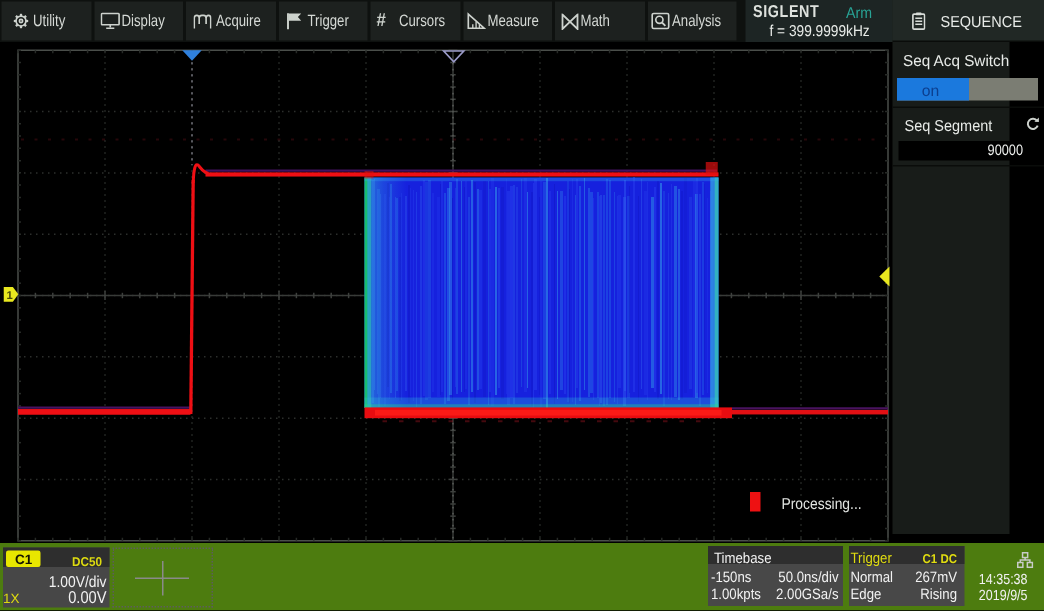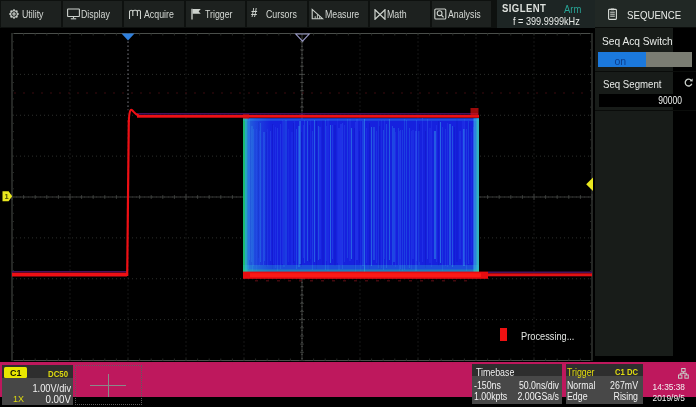--- a/index.html
+++ b/index.html
@@ -544,28 +544,28 @@
     <div class="abs" style="left:0;top:70.5px;width:101px;height:1px;background:#0a0c0a"></div>
     <div style="position:absolute;left:8px;top:77.5px;font-size:10.5px;color:#e8ebe8;white-space:nowrap;transform:scaleX(0.92);transform-origin:left 50%;">Seq Segment</div>
     <svg style="position:absolute;left:87.5px;top:78px" width="10" height="10" viewBox="0 0 10 10">
       <path d="M8.4,2.6 A3.4,3.4 0 1 0 8.8,5.8" fill="none" stroke="#cdd2cd" stroke-width="1.3"></path>
       <path d="M9.6,0.4 L9.6,3.4 L6.6,3.2 Z" fill="#cdd2cd"></path>
     </svg>
     <div class="abs" style="left:4px;top:93.5px;width:92.5px;height:13px;background:#000"></div>
     <div style="position:absolute;left:-113px;top:94.5px;font-size:10px;color:#f0f2f0;white-space:nowrap;transform:scaleX(0.85);transform-origin:right 50%;width:200px;text-align:right;">90000</div>
     <div class="abs" style="left:0;top:109.5px;width:101px;height:1px;background:#0a0c0a"></div>
   </div>
-<div class="abs" style="left:0;top:362px;width:696px;height:35px;background:#be185d">
+<div class="abs" style="left:0;top:362px;width:696px;height:45px;background:#4d7c0f">
     <div class="abs" style="left:2px;top:2.5px;width:71px;height:40.5px;background:#474747"></div>
     <div class="abs" style="left:2px;top:2.5px;width:71px;height:13.5px;background:#2e2e2e"></div>
     <div class="abs" style="left:4.4px;top:5px;width:22.5px;height:10.5px;background:#e8e700;border-radius:1.5px"></div>
     <div style="position:absolute;left:10px;top:6px;font-size:9px;color:#151500;white-space:nowrap;font-weight:bold;">C1</div>
     <div style="position:absolute;left:-132px;top:7px;font-size:8.5px;color:#ddda10;white-space:nowrap;font-weight:bold;transform:scaleX(0.92);transform-origin:right 50%;width:200px;text-align:right;">DC50</div>
     <div style="position:absolute;left:-129.2px;top:19.5px;font-size:10.5px;color:#f2f2f2;white-space:nowrap;transform:scaleX(0.88);transform-origin:right 50%;width:200px;text-align:right;">1.00V/div</div>
-    <div style="position:absolute;left:13px;top:31.5px;font-size:9px;color:#ddda10;white-space:nowrap;font-weight:normal;">1X</div>
+    <div style="position:absolute;left:2px;top:31.5px;font-size:9px;color:#ddda10;white-space:nowrap;font-weight:normal;">1X</div>
     <div style="position:absolute;left:-129.2px;top:30.5px;font-size:11.5px;color:#f2f2f2;white-space:nowrap;transform:scaleX(0.85);transform-origin:right 50%;width:200px;text-align:right;">0.00V</div>
     <div class="abs" style="left:74.5px;top:2.5px;width:67px;height:40.5px;border:1px dotted #5d5d5d"></div>
     <div class="abs" style="left:90px;top:23px;width:35.5px;height:1px;background:#8a8a8a"></div>
     <div class="abs" style="left:107.5px;top:11.5px;width:1px;height:23.5px;background:#8a8a8a"></div>
     <div class="abs" style="left:471.5px;top:1.5px;width:90px;height:40px;background:#484848"></div>
     <div class="abs" style="left:471.5px;top:1.5px;width:90px;height:12px;background:#2e2e2e"></div>
     <div style="position:absolute;left:475.5px;top:4.5px;font-size:10px;color:#f2f2f2;white-space:nowrap;transform:scaleX(0.88);transform-origin:left 50%;">Timebase</div>
     <div style="position:absolute;left:474.3px;top:18px;font-size:10px;color:#f2f2f2;white-space:nowrap;transform:scaleX(0.88);transform-origin:left 50%;">-150ns</div>
     <div style="position:absolute;left:359.4px;top:18px;font-size:10px;color:#f2f2f2;white-space:nowrap;transform:scaleX(0.88);transform-origin:right 50%;width:200px;text-align:right;">50.0ns/div</div>
     <div style="position:absolute;left:474.3px;top:28.5px;font-size:10px;color:#f2f2f2;white-space:nowrap;transform:scaleX(0.88);transform-origin:left 50%;">1.00kpts</div>

